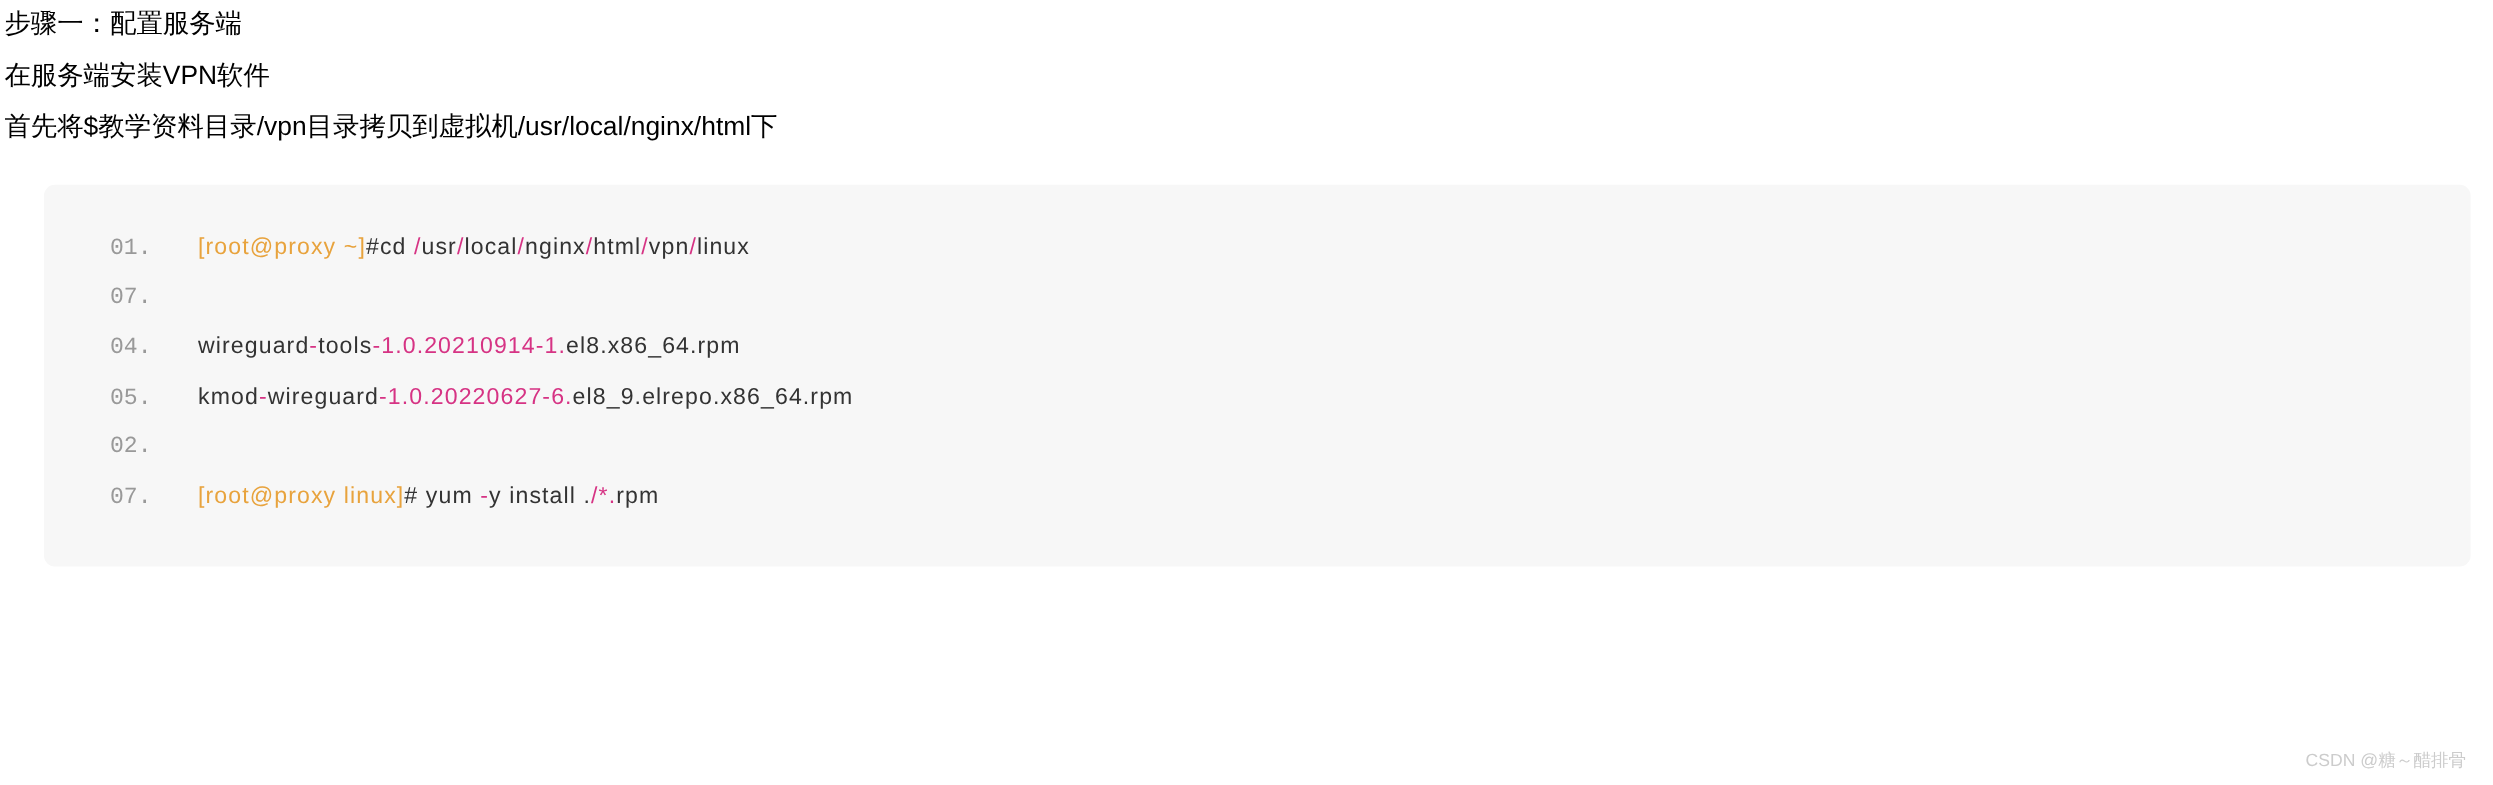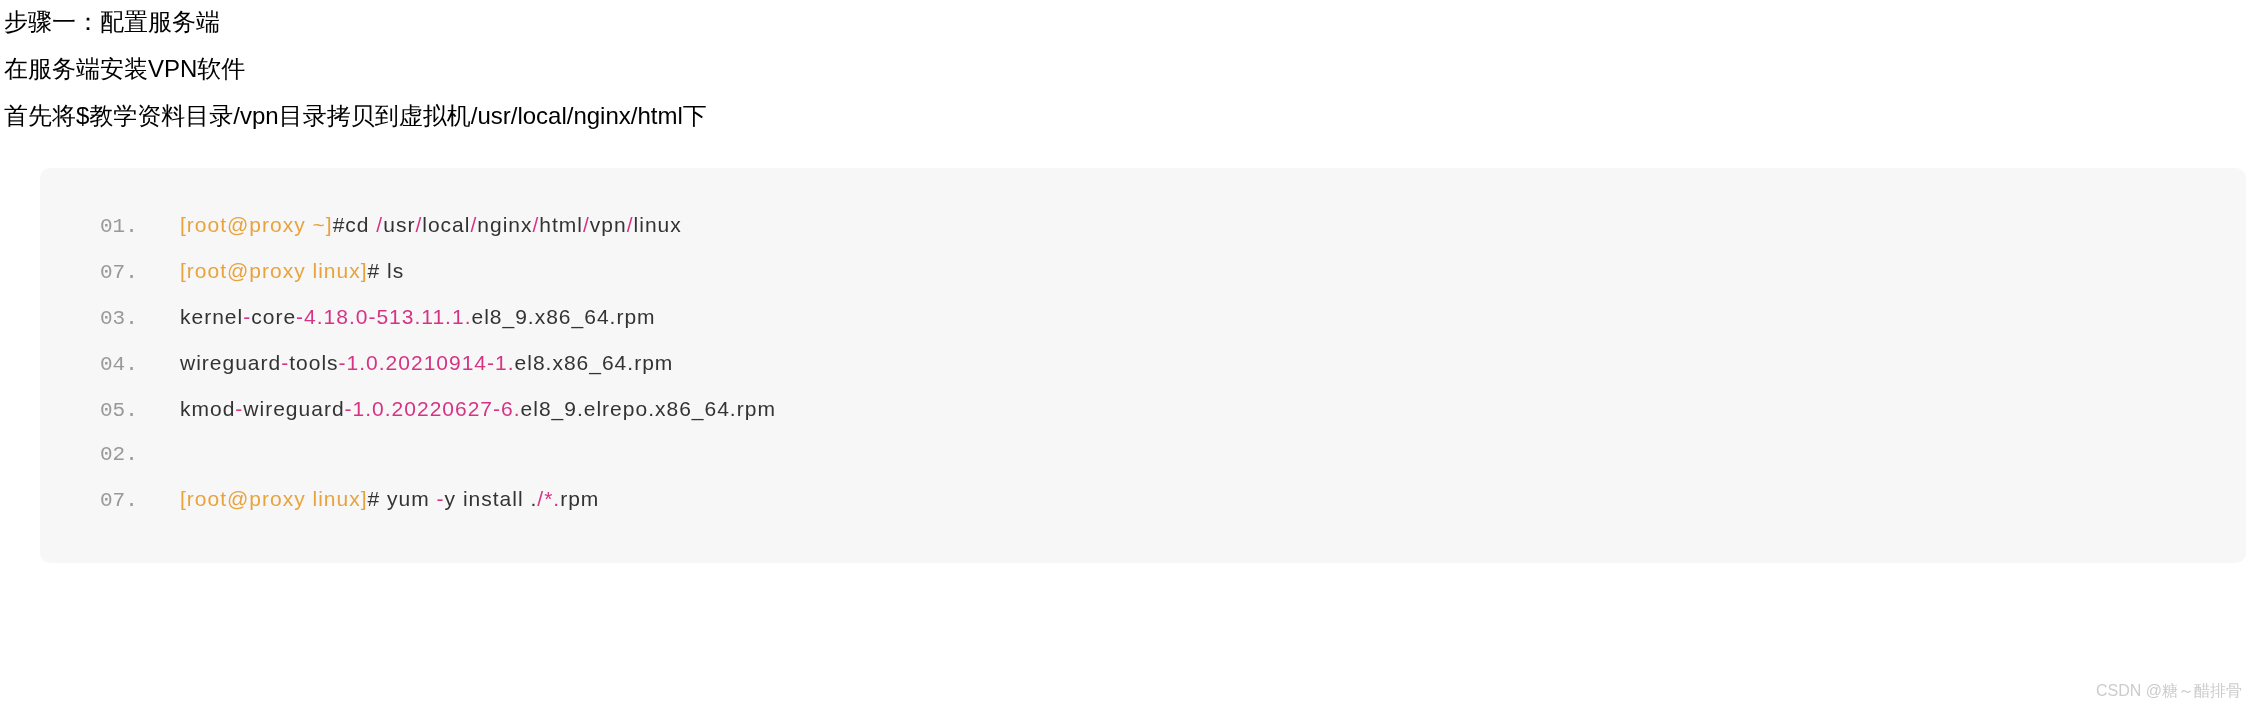--- a/index.html
+++ b/index.html
@@ -79,27 +79,22 @@
 
 <div class="code-block">
 
   <div class="code-line">
     <span class="line-number">01.</span>
     <span class="code-content"><span class="tok-orange">[</span><span class="tok-orange">root@proxy </span><span class="tok-orange">~</span><span class="tok-orange">]</span><span class="tok-gray">#</span><span class="tok-gray">cd </span><span class="tok-pink">/</span><span class="tok-gray">usr</span><span class="tok-pink">/</span><span class="tok-gray">local</span><span class="tok-pink">/</span><span class="tok-gray">nginx</span><span class="tok-pink">/</span><span class="tok-gray">html</span><span class="tok-pink">/</span><span class="tok-gray">vpn</span><span class="tok-pink">/</span><span class="tok-gray">linux</span></span>
   </div>
 
   <div class="code-line">
     <span class="line-number">07.</span>
-    <span class="code-content"><span class="tok-orange">[</span><span class="tok-orange">root@proxy linux</span><span class="tok-orange">]</span><span class="tok-gray">#</span><span class="tok-gray"> ls</span></span>
   </div>
 
-  <div class="code-line">
-    <span class="line-number">03.</span>
-    <span class="code-content"><span class="tok-gray">kernel</span><span class="tok-pink">-</span><span class="tok-gray">core</span><span class="tok-pink">-</span><span class="tok-pink">4.18.0-513.11.1.</span><span class="tok-gray">el8_9.x86_64.rpm</span></span>
-  </div>
 
   <div class="code-line">
     <span class="line-number">04.</span>
     <span class="code-content"><span class="tok-gray">wireguard</span><span class="tok-pink">-</span><span class="tok-gray">tools</span><span class="tok-pink">-</span><span class="tok-pink">1.0.20210914-1.</span><span class="tok-gray">el8.x86_64.rpm</span></span>
   </div>
 
   <div class="code-line">
     <span class="line-number">05.</span>
     <span class="code-content"><span class="tok-gray">kmod</span><span class="tok-pink">-</span><span class="tok-gray">wireguard</span><span class="tok-pink">-</span><span class="tok-pink">1.0.20220627-6.</span><span class="tok-gray">el8_9.elrepo.x86_64.rpm</span></span>
   </div>

